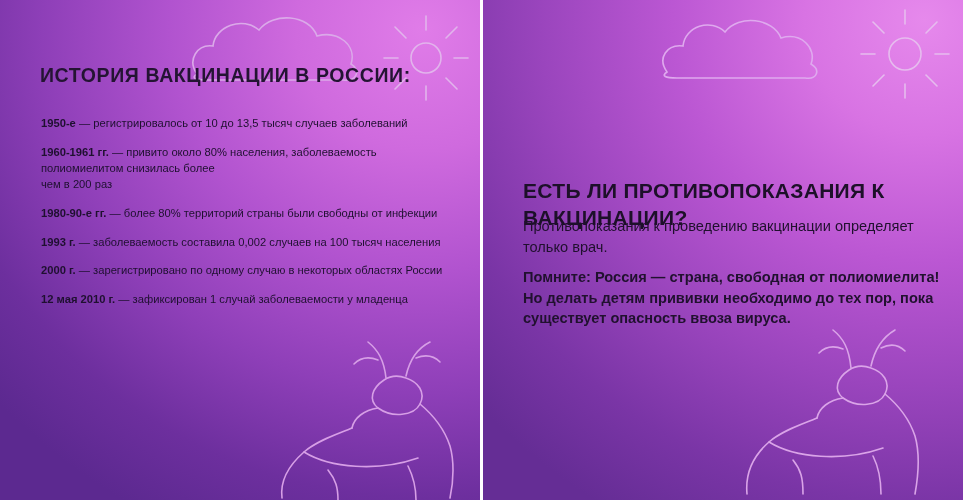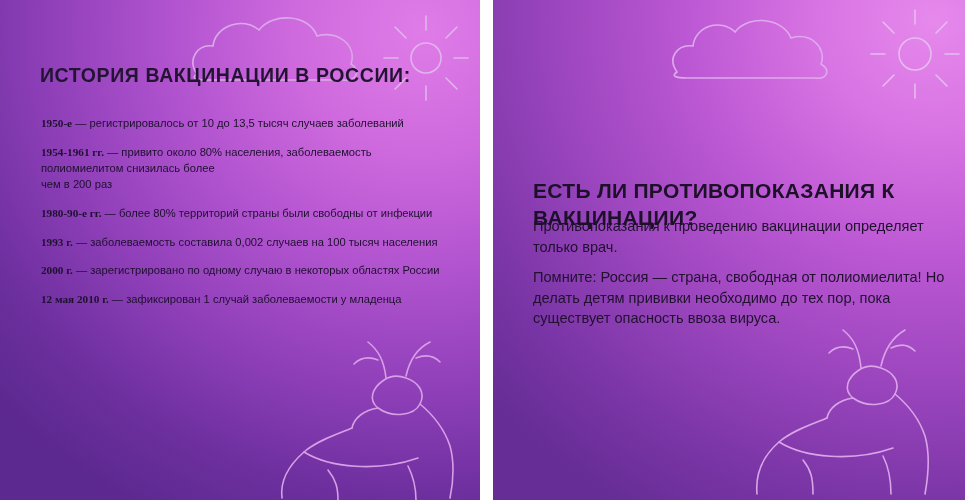--- a/index.html
+++ b/index.html
@@ -5,21 +5,21 @@
   * { box-sizing: border-box; margin: 0; padding: 0; }
   html, body {
     width: 965px; height: 500px;
     background: #000;
     font-family: "Liberation Sans", sans-serif;
     overflow: hidden;
   }
   .deck {
     display: flex;
     width: 965px; height: 500px;
-    gap: 13px;
+    gap: 3px;
     background: #ffffff;
   }
   .slide {
     position: relative;
     width: 480px; height: 500px;
     overflow: hidden;
     flex: 0 0 auto;
   }
   
   .slide-left {
@@ -59,21 +59,21 @@
     left: 41px; top: 116px;
     width: 408px;
   }
   .l-item {
     color: #1f1030;
     font-size: 11.2px;
     line-height: 1.42;
     margin-bottom: 13px;
     font-weight: normal;
   }
-  .l-item b { font-weight: bold; font-family: Liberation Serif, serif; }
+  .l-item b { font-weight: bold; }
 
   
   .r-title {
     position: absolute;
     left: 40px; top: 146px;
     width: 400px;
     color: #1d1029;
     font-size: 21px;
     font-weight: bold;
     line-height: 1.28;
@@ -88,21 +88,21 @@
     font-size: 14.6px;
     font-weight: normal;
     line-height: 1.42;
   }
   .r-body {
     position: absolute;
     left: 40px; top: 267px;
     width: 420px;
     color: #21112f;
     font-size: 14.6px;
-    font-weight: normal;
+    font-weight: bold;
     line-height: 1.42;
   }
 </style>
 </head>
 <body>
 
 <div class="deck">
 
   <section class="slide slide-left">
 
@@ -146,21 +146,21 @@
     </div>
 
     <div class="content">
       <h1 class="l-title">ИСТОРИЯ ВАКЦИНАЦИИ В РОССИИ:</h1>
 
       <div class="l-list">
         <p class="l-item">
           <b>1950-е</b><span> — регистрировалось от 10 до 13,5 тысяч случаев заболеваний</span>
         </p>
         <p class="l-item">
-          <b>1954-1961 гг.</b><span> — привито около 80% населения, заболеваемость полиомиелитом снизилась более</span>
+          <b>1960-1961 гг.</b><span> — привито около 80% населения, заболеваемость полиомиелитом снизилась более</span>
           <br><span>чем в 200 раз</span>
         </p>
         <p class="l-item">
           <b>1980-90-е гг.</b><span> — более 80% территорий страны были свободны от инфекции</span>
         </p>
         <p class="l-item">
           <b>1993 г.</b><span> — заболеваемость составила 0,002 случаев на 100 тысяч населения</span>
         </p>
         <p class="l-item">
           <b>2000 г.</b><span> — зарегистрировано по одному случаю в некоторых областях России</span>

